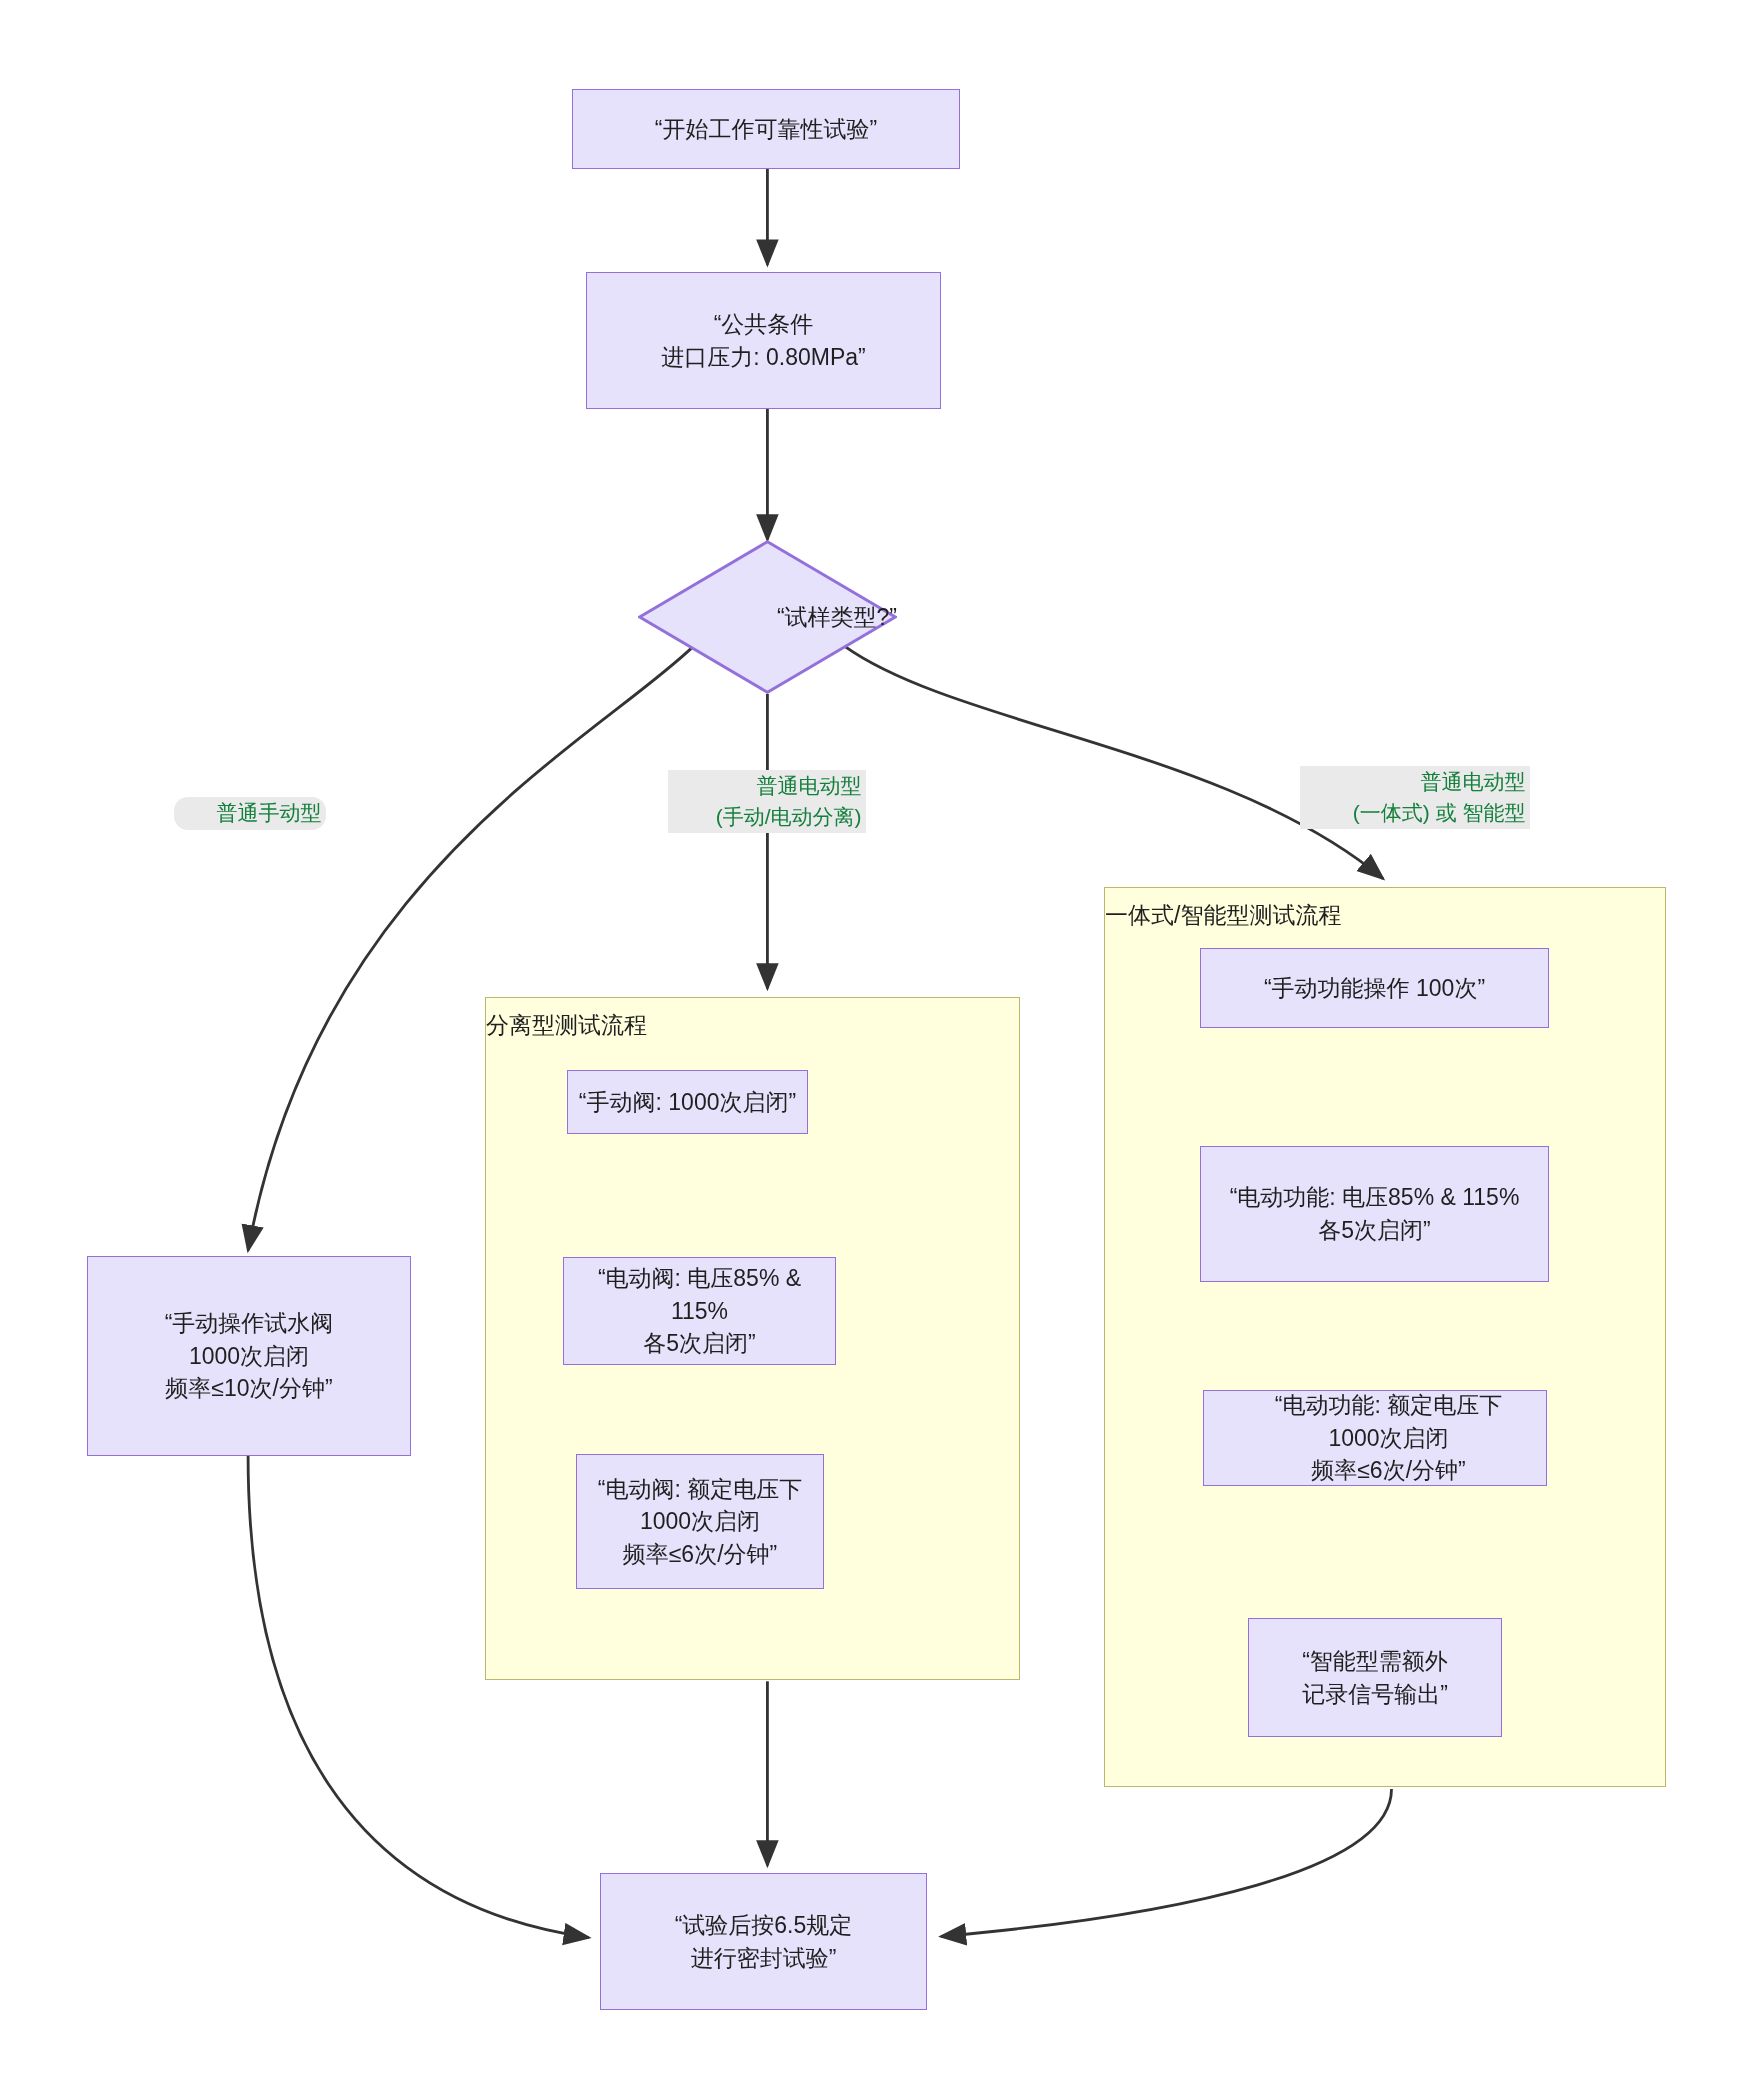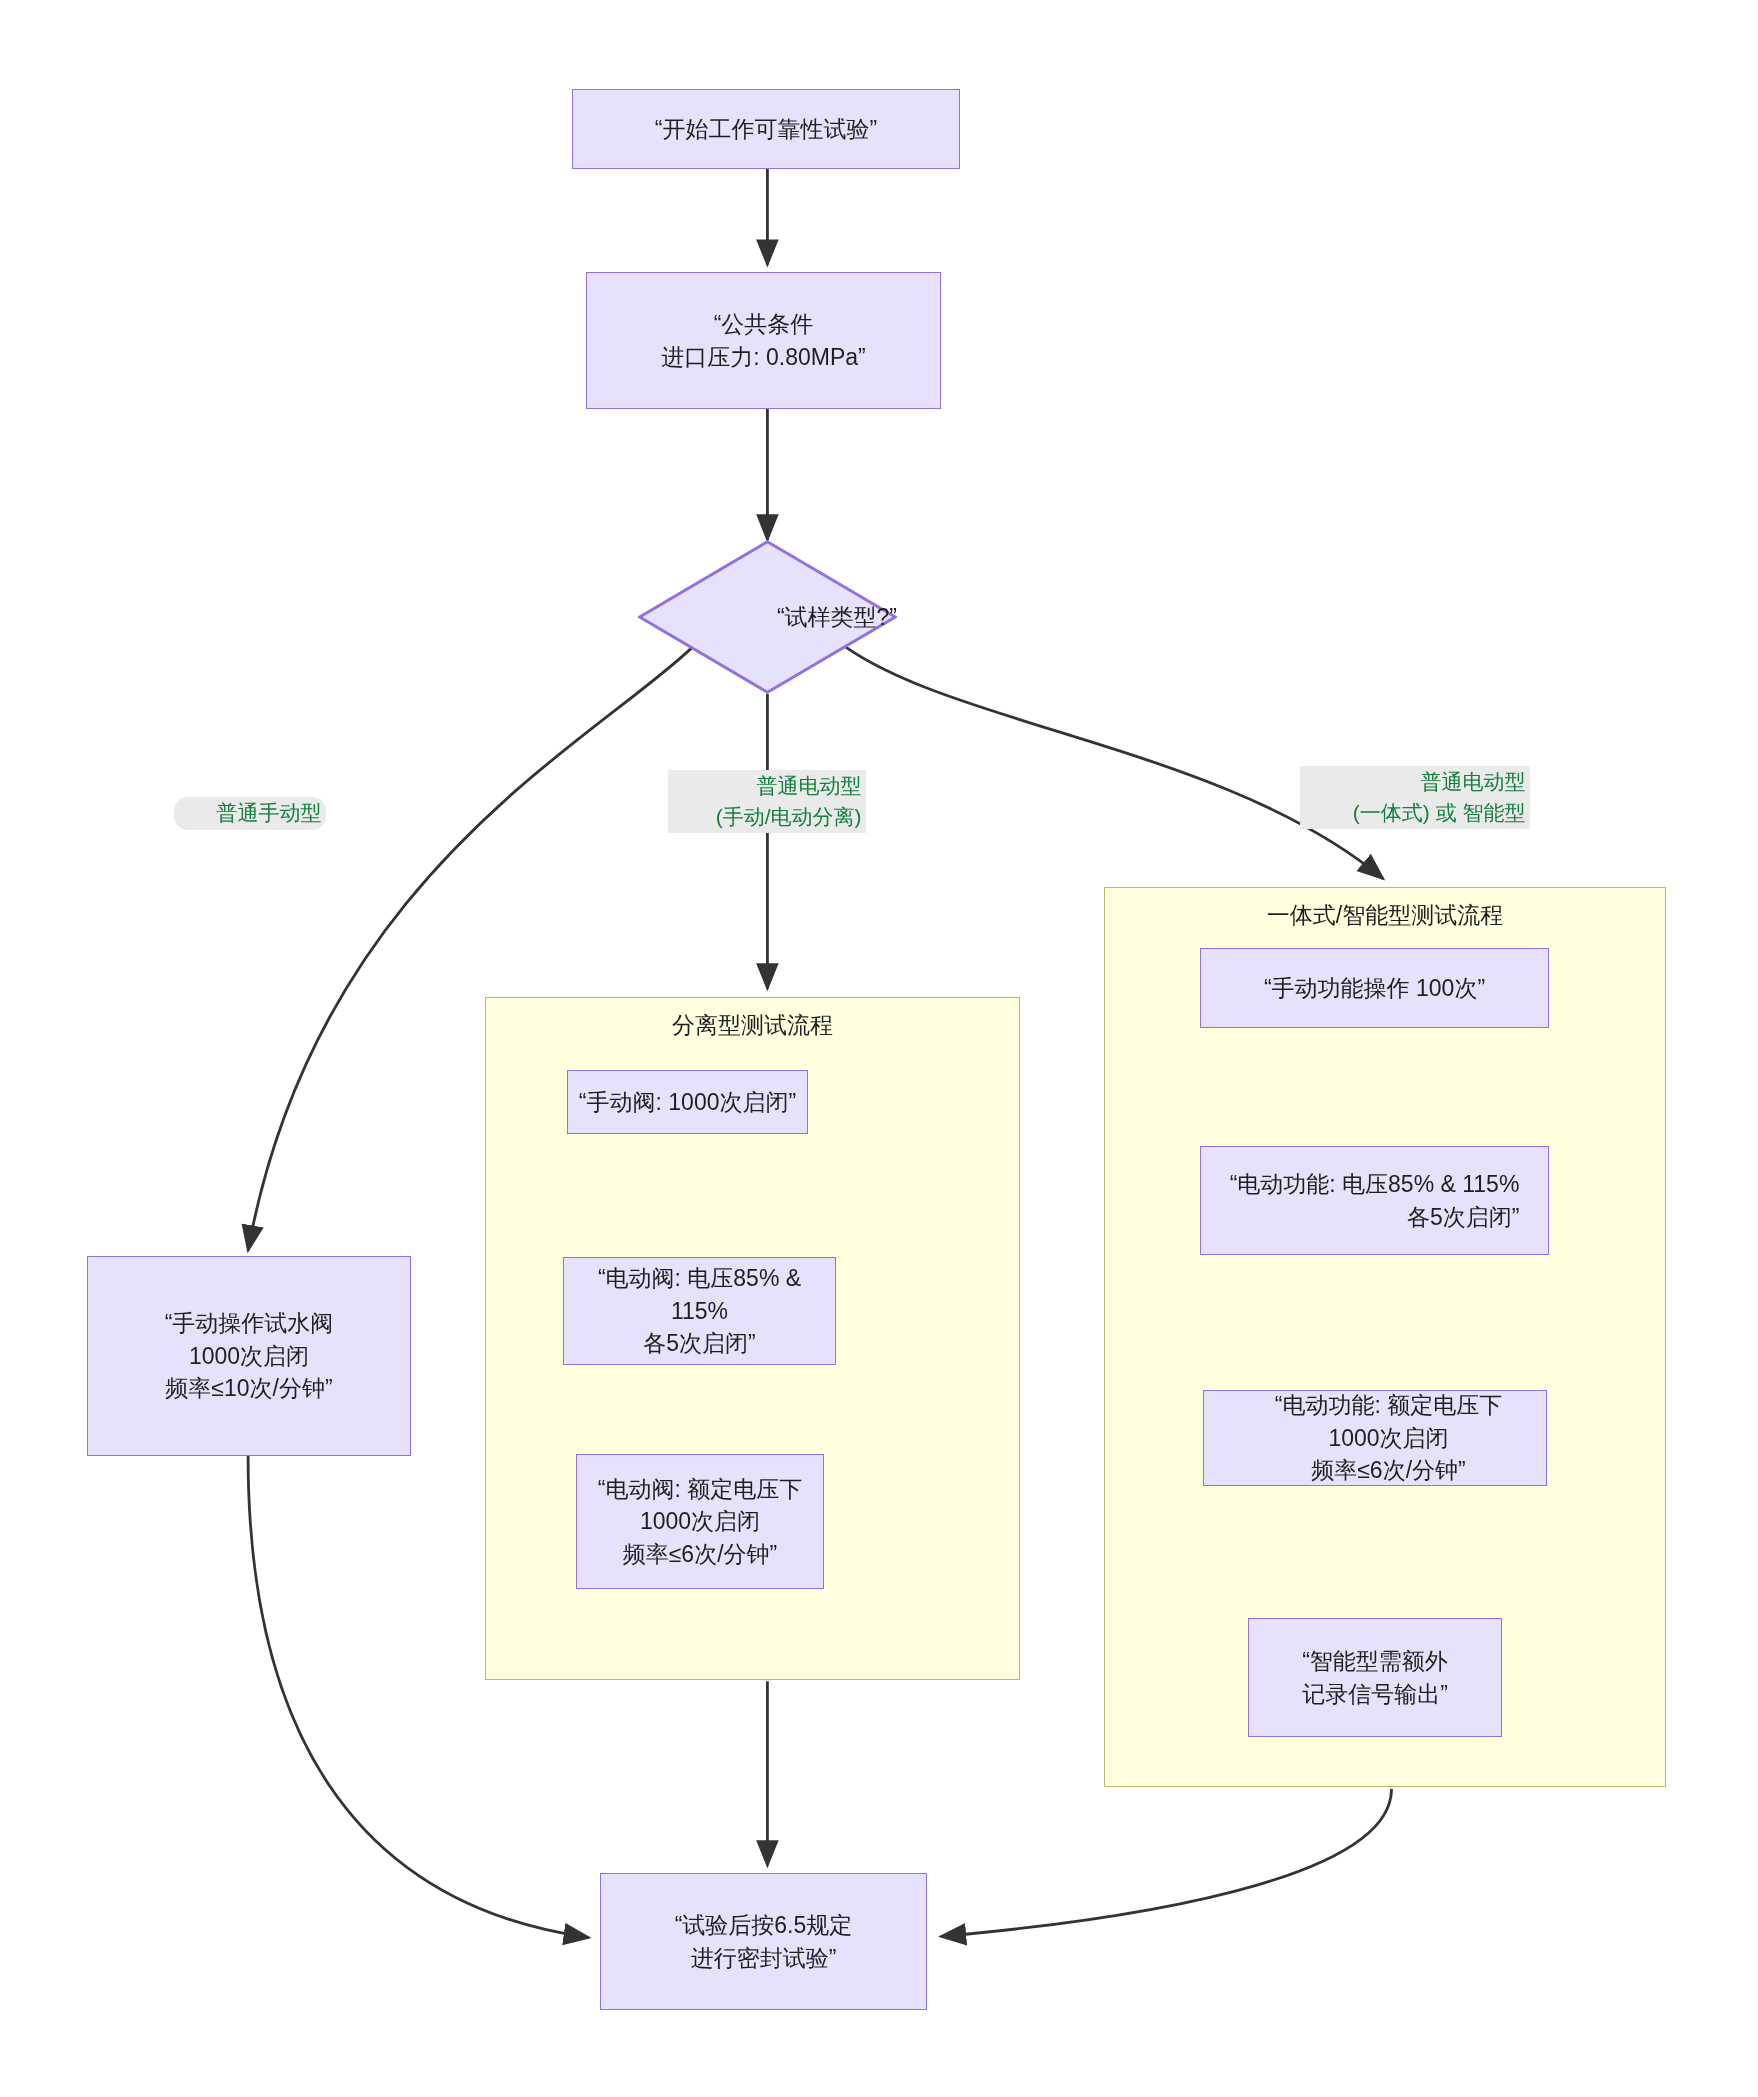--- a/index.html
+++ b/index.html
@@ -13,21 +13,21 @@
         background:#E6E2FB;border:1.7px solid #9370DB;
         display:flex;align-items:center;justify-content:center;
         text-align:center;color:#1f1f1f;line-height:1.42;
         font-size:23px;white-space:pre-line;padding:3.4px 8px;}
   .node.decision{background:transparent;border:none;padding:0;}
   .diamond-shape{position:absolute;left:0;top:0;width:100%;height:100%;}
   .diamond-label{position:relative;z-index:2;font-size:23px;color:#1f1f1f;}
 
   .cluster{position:absolute;box-sizing:border-box;
            background:#FFFFDE;border:1.7px solid #BDB76B;}
-  .cluster-title{position:absolute;left:0;right:0;text-align:center;
+  .cluster-title{position:absolute;left:0;right:0;
                  font-size:23px;color:#1f1f1f;}
 
   .edge-label{position:absolute;background:#EAEAEA;color:#15803d;
               font-size:21px;line-height:1.45;text-align:right;
               white-space:pre-line;padding:1.1px 4.5px;box-sizing:border-box;}
 </style>
 </head>
 <body>
 
 <div id="canvas">
@@ -78,21 +78,21 @@
 
   <div class="node" style="left:563px;top:1257px;width:273px;height:108px;">“电动阀: 电压85% &amp; 115%
 各5次启闭”</div>
 
   <div class="node" style="left:576px;top:1454px;width:248px;height:135px;">“电动阀: 额定电压下
 1000次启闭
 频率≤6次/分钟”</div>
 
   <div class="node" style="left:1200px;top:948px;width:349px;height:80px;">“手动功能操作 100次”</div>
 
-  <div class="node" style="left:1200px;top:1146px;width:349px;height:109px;text-align:right;">“电动功能: 电压85% &amp; 115%
+  <div class="node" style="left:1200px;top:1146px;width:349px;height:136px;">“电动功能: 电压85% &amp; 115%
 各5次启闭”</div>
 
   <div class="node" style="left:1203px;top:1390px;width:344px;height:96px;padding-left:35px;">“电动功能: 额定电压下
 1000次启闭
 频率≤6次/分钟”</div>
 
   <div class="node" style="left:1248px;top:1618px;width:254px;height:119px;">“智能型需额外
 记录信号输出”</div>
 
   <div class="node" style="left:600px;top:1873px;width:327px;height:137px;">“试验后按6.5规定

